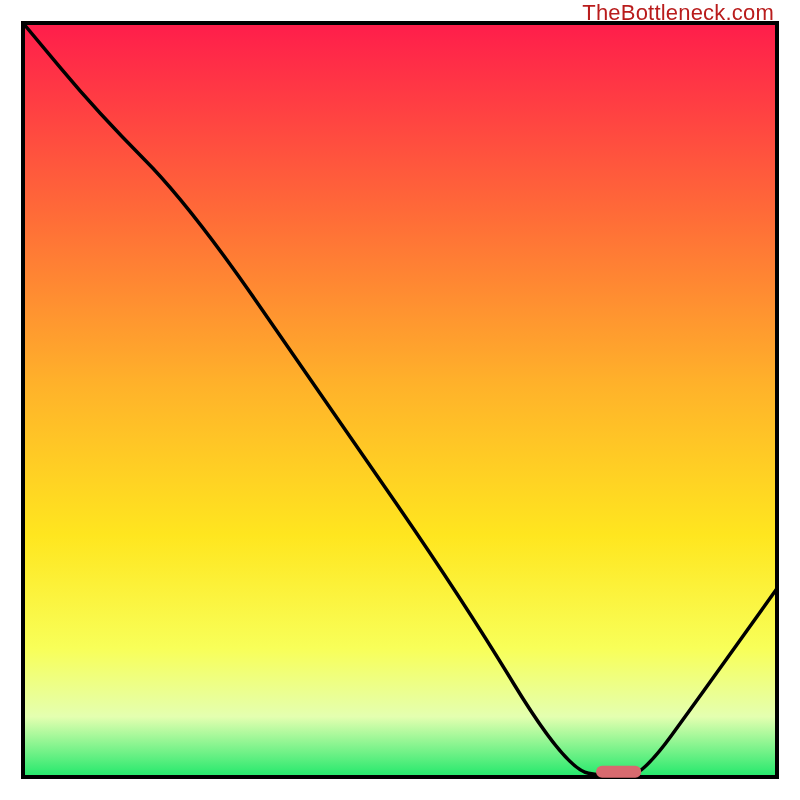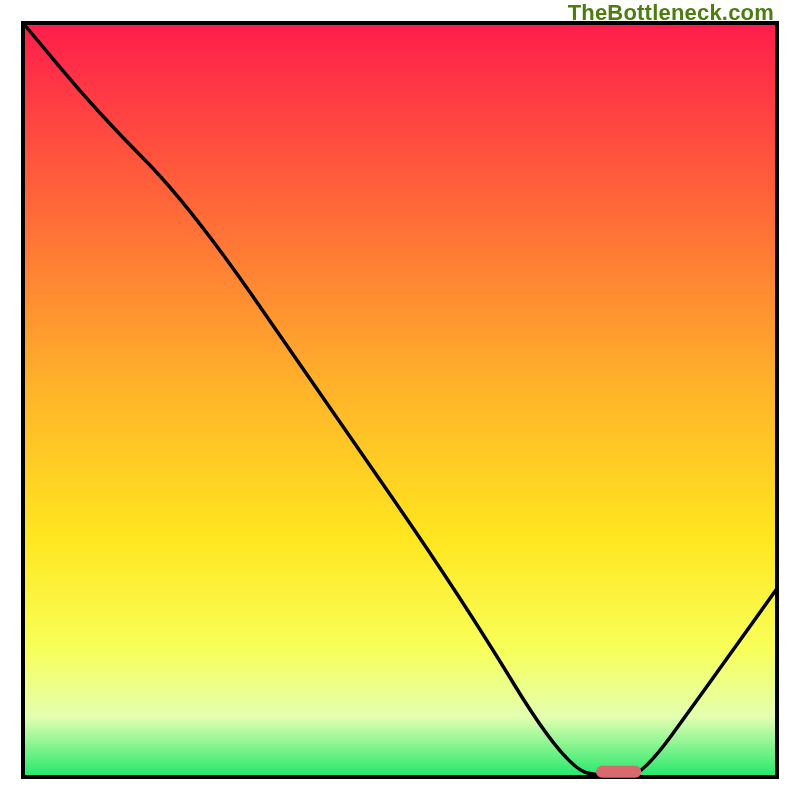--- a/index.html
+++ b/index.html
@@ -13,22 +13,22 @@
   .wrap {
     position: relative;
     width: 800px;
     height: 800px;
   }
   .watermark {
     position: absolute;
     top: 0;
     right: 26px;
     font-size: 22px;
-    font-weight: 700;
-    color: #4d7c0f;
+    font-weight: 400;
+    color: #b91c1c;
     letter-spacing: 0.2px;
     z-index: 10;
     margin-left: 28px;
   }
   svg {
     position: absolute;
     top: 0;
     left: 0;
   }
 </style>

